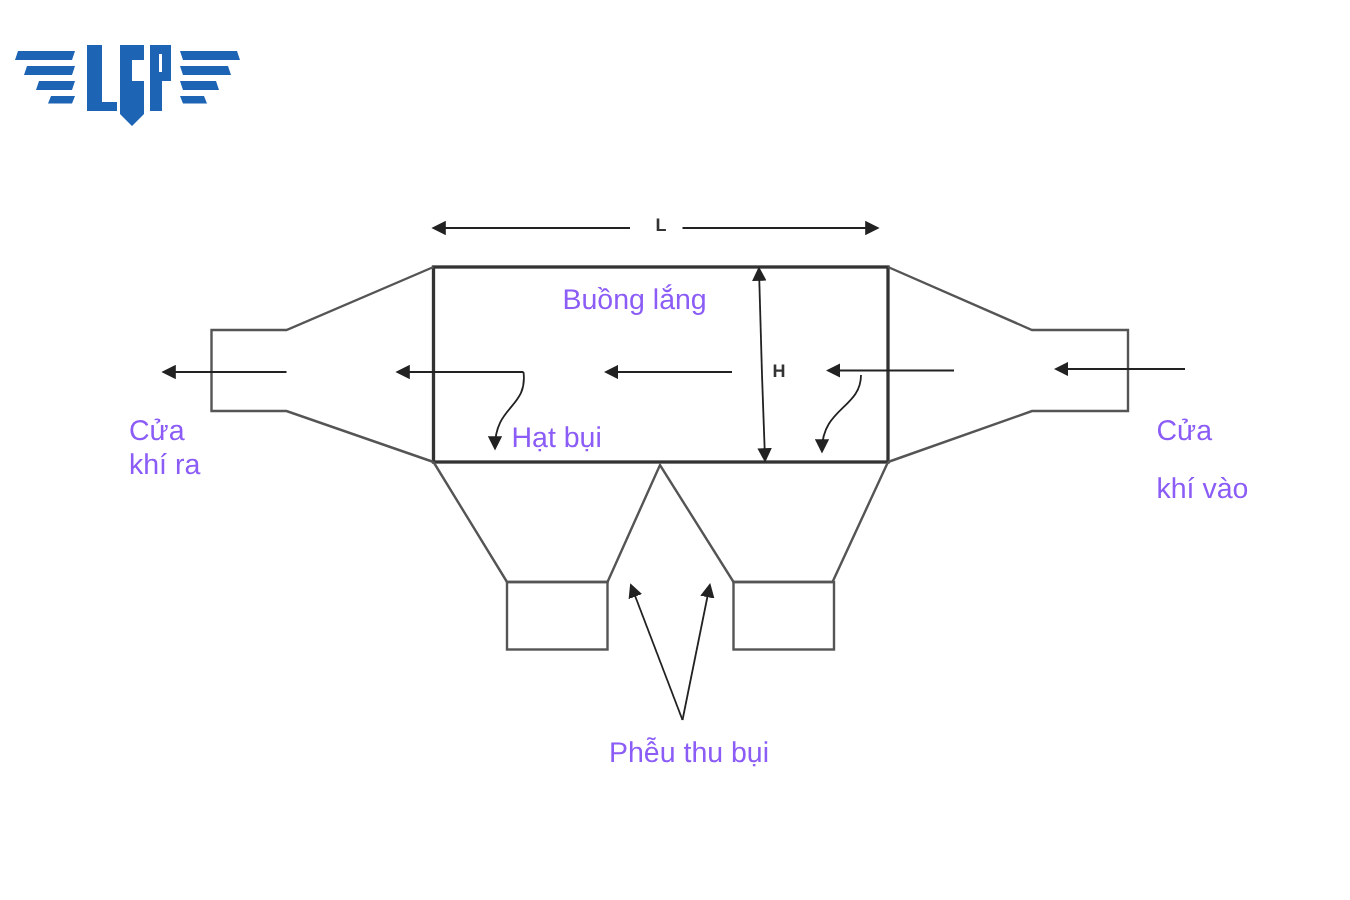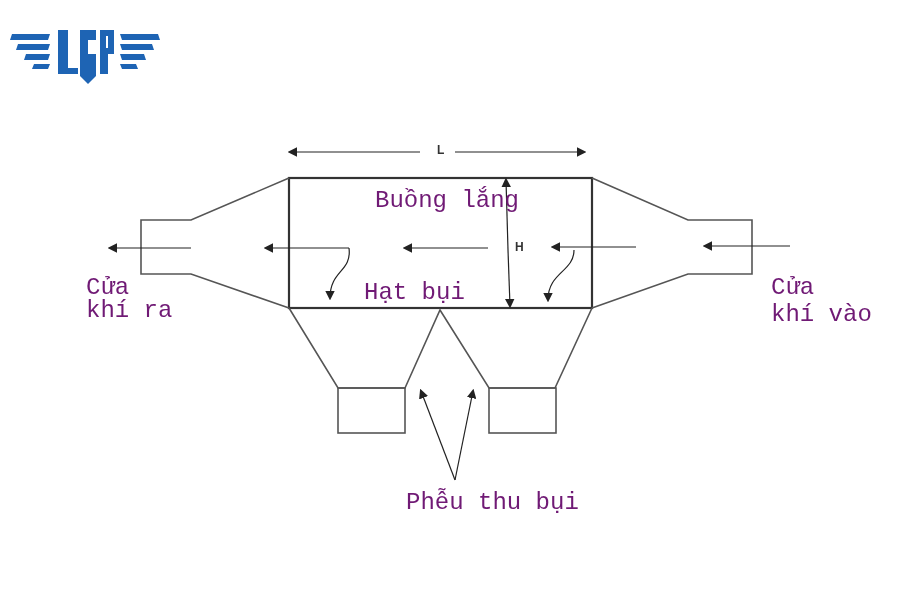--- a/index.html
+++ b/index.html
@@ -1,19 +1,19 @@
 <!DOCTYPE html>
 <html><head>
 <meta charset="utf-8">
 <style>
   html, body { margin:0; padding:0; background:#ffffff; }
   body { width:900px; height:600px; position:relative; overflow:hidden; font-family:"DejaVu Sans", sans-serif; }
   #logo { position:absolute; left:10px; top:28px; width:150px; height:62px; }
   #diagram { position:absolute; left:0; top:0; width:900px; height:600px; }
-  .lbl { position:absolute; color:#701a75; font-family:Liberation Mono, monospace; font-size:24px; line-height:24px; white-space:nowrap; }
+  .lbl { position:absolute; color:#8b5cf6; font-family:Liberation Sans, sans-serif; font-size:19px; line-height:24px; white-space:nowrap; }
   .dim { position:absolute; color:#333; font-family:"Liberation Sans", sans-serif; font-size:12px; font-weight:bold; }
 </style>
 </head>
 <body>
 
 <svg id="logo" viewBox="0 0 150 62">
   <g fill="#1e64b4">
     <polygon points="2,6 40,6 38,12 0,12"></polygon>
     <polygon points="8,16 40,16 38,22 6,22"></polygon>
     <polygon points="16,26 40,26 38,32 14,32"></polygon>
@@ -66,18 +66,18 @@
 
     <line x1="455" y1="480" x2="421" y2="391" marker-end="url(#ah)"></line>
     <line x1="455" y1="480" x2="473" y2="391" marker-end="url(#ah)"></line>
   </g>
 </svg>
 
 <div class="dim" style="left:437px;top:143px;">L</div>
 <div class="dim" style="left:515px;top:240px;">H</div>
 
 <div class="lbl" style="left:375px;top:189px;">Buồng lắng</div>
-<div class="lbl" style="left:341px;top:281px;margin-left:23px;">Hạt bụi</div>
+<div class="lbl" style="left:341px;top:281px;">Hạt bụi</div>
 <div class="lbl" style="left:86px;top:276px;">Cửa</div>
 <div class="lbl" style="left:86px;top:299px;">khí ra</div>
 <div class="lbl" style="left:771px;top:276px;">Cửa</div>
-<div class="lbl" style="left:771px;top:303px;">khí vào</div>
+<div class="lbl" style="left:771px;top:315px;">khí vào</div>
 <div class="lbl" style="left:406px;top:491px;">Phễu thu bụi</div>
 
 </body></html>

